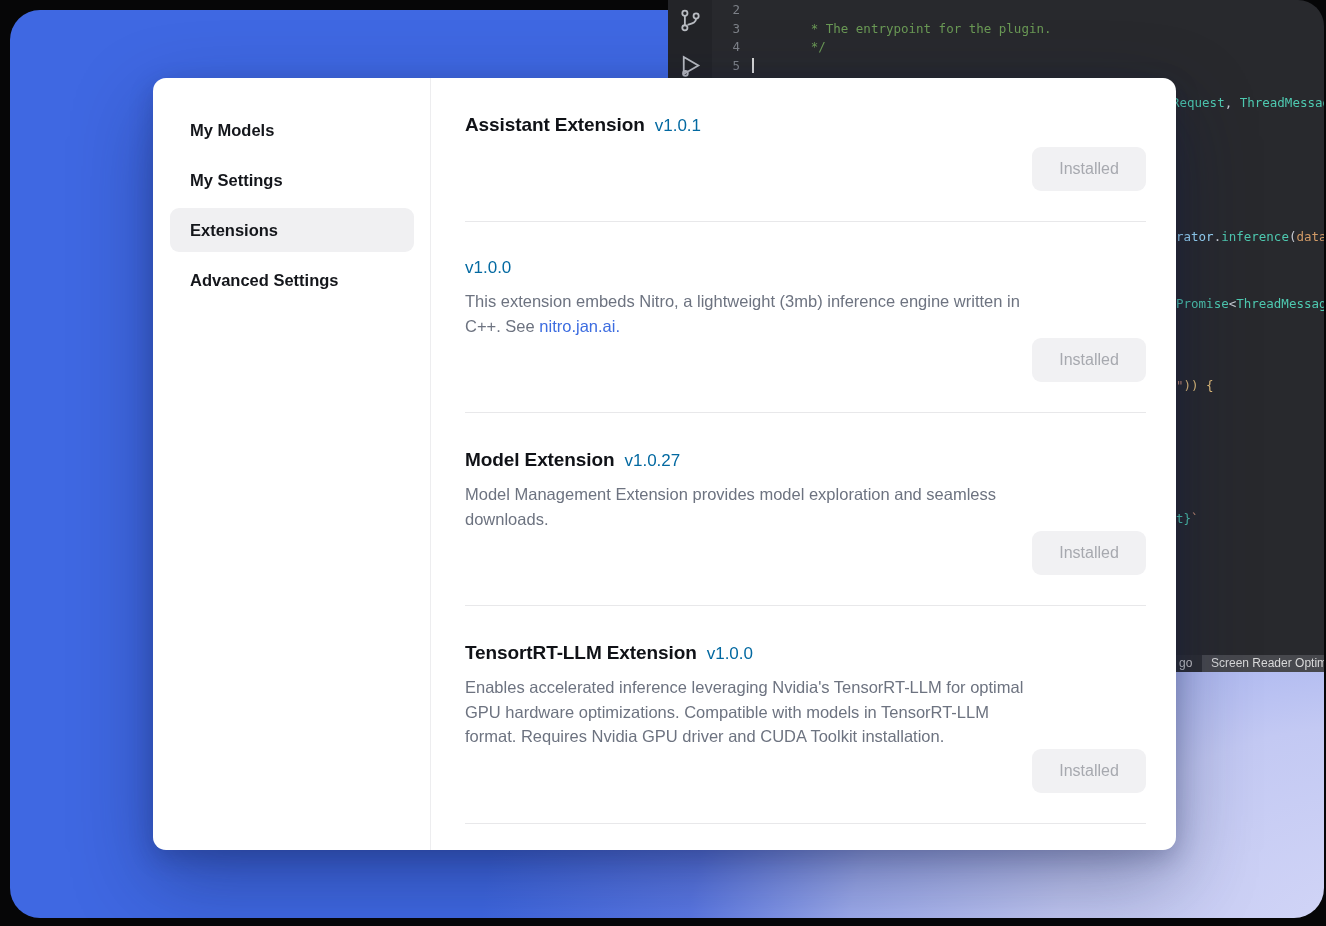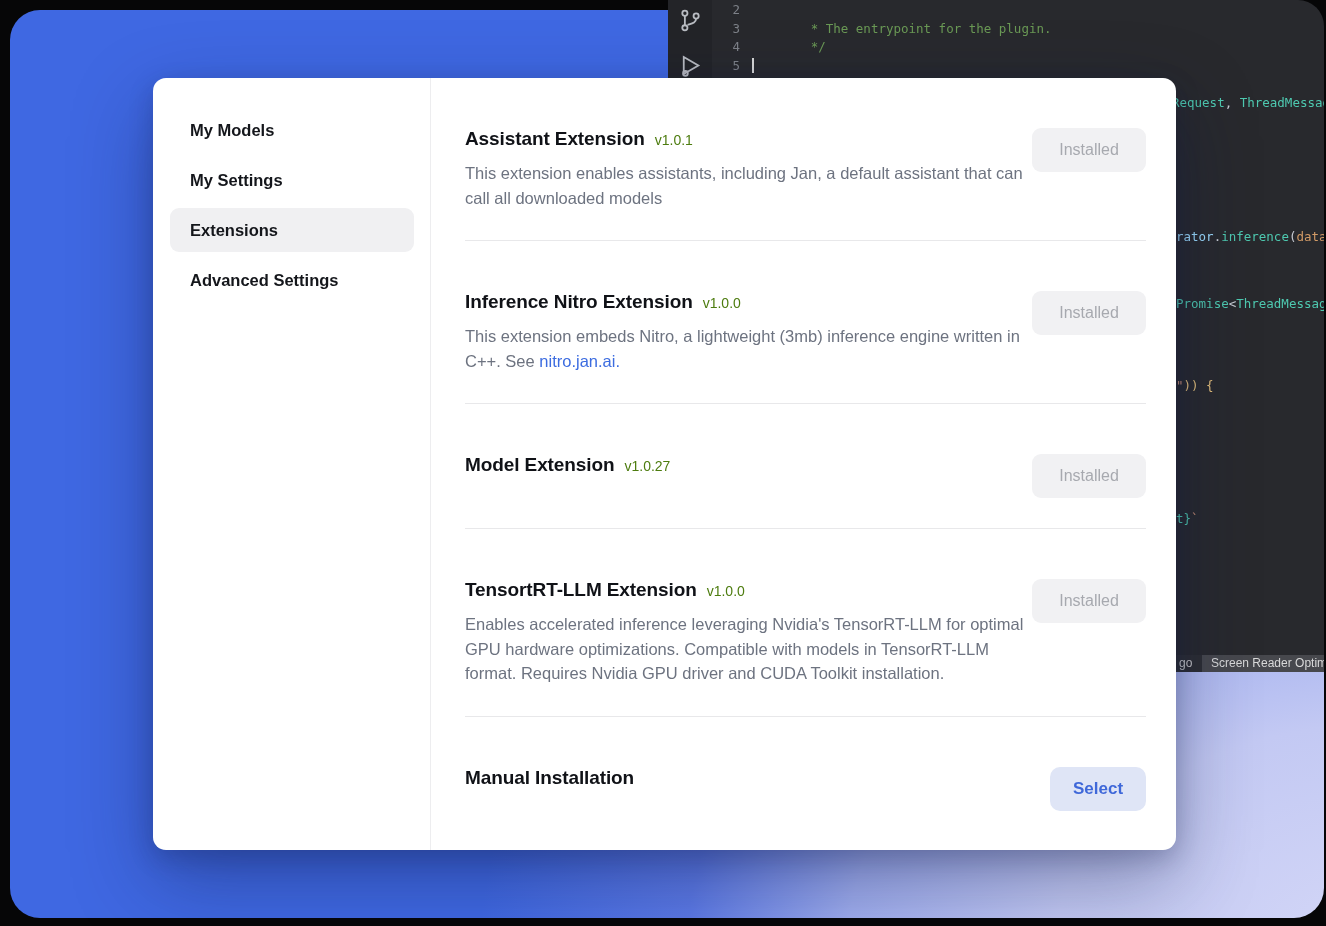--- a/index.html
+++ b/index.html
@@ -50,25 +50,25 @@
     position:absolute;left:153px;top:78px;width:1023px;height:772px;
     background:#ffffff;border-radius:13px;display:flex;overflow:hidden;
     box-shadow:0 30px 80px rgba(15,25,70,.38), 0 8px 24px rgba(15,25,70,.22);
   }
   .sidebar{width:278px;flex-shrink:0;border-right:1px solid #ededef;
     padding-top:30px;box-sizing:border-box;}
   .side-item{height:44px;margin:0 16px 6px 17px;border-radius:9px;display:flex;
     align-items:center;padding-left:20px;font-size:16.5px;font-weight:600;color:#14161b;}
   .side-item.active{background:#f0f0f2;}
   .content{flex:1;padding:0 30px 0 34px;box-sizing:border-box;}
-  .row{display:flex;align-items:flex-start;padding:50px 0 30px;}
+  .row{display:flex;align-items:flex-start;padding:36px 0 30px;flex-direction:column;}
   .row-main{flex:1;max-width:585px;}
   .title-line{display:flex;align-items:baseline;gap:10px;margin-bottom:11px;}
   .ext-title{font-size:19px;font-weight:700;color:#101217;letter-spacing:-.1px;}
-  .ext-version{font-size:14px;color:#4d7c0f;text-align:right;}
+  .ext-version{font-size:17px;color:#0369a1;text-align:right;}
   .ext-desc{font-size:16.5px;line-height:24.5px;color:#6d7380;margin:0;max-width:578px;}
   .ext-link{color:#3c6ce0;text-decoration:none;cursor:pointer;}
   .btn{margin-left:auto;border:none;height:44px;font-family:inherit;cursor:pointer;}
   .btn-installed{min-width:114px;background:#f1f1f3;color:#a7a9af;font-size:16px;
     font-weight:500;border-radius:9px;text-align:center;}
   .btn-select{min-width:96px;background:#dfe5f6;color:#3f68d9;font-size:17px;
     font-weight:700;border-radius:10px;}
   .row-divider{height:1px;background:#e8e8ea;}
 </style>
 </head>
@@ -132,44 +132,43 @@
   </div>
 
   <div class="content">
 
     <div class="row">
       <div class="row-main">
         <div class="title-line">
           <span class="ext-title">Assistant Extension</span>
           <span class="ext-version">v1.0.1</span>
         </div>
-        <p class="ext-desc">This extension enables assistants, including Jan, a default assistant that can call all downloaded models</p>
       </div>
       <button class="btn btn-installed">Installed</button>
     </div>
     <div class="row-divider"></div>
 
     <div class="row">
       <div class="row-main">
         <div class="title-line">
-          <span class="ext-title">Inference Nitro Extension</span>
           <span class="ext-version">v1.0.0</span>
         </div>
         <p class="ext-desc"><span>This extension embeds Nitro, a lightweight (3mb) inference engine written in C++. See </span><a class="ext-link">nitro.jan.ai.</a></p>
       </div>
       <button class="btn btn-installed">Installed</button>
     </div>
     <div class="row-divider"></div>
 
     <div class="row">
       <div class="row-main">
         <div class="title-line">
           <span class="ext-title">Model Extension</span>
           <span class="ext-version">v1.0.27</span>
         </div>
+        <p class="ext-desc">Model Management Extension provides model exploration and seamless downloads.</p>
       </div>
       <button class="btn btn-installed">Installed</button>
     </div>
     <div class="row-divider"></div>
 
     <div class="row">
       <div class="row-main">
         <div class="title-line">
           <span class="ext-title">TensortRT-LLM Extension</span>
           <span class="ext-version">v1.0.0</span>

